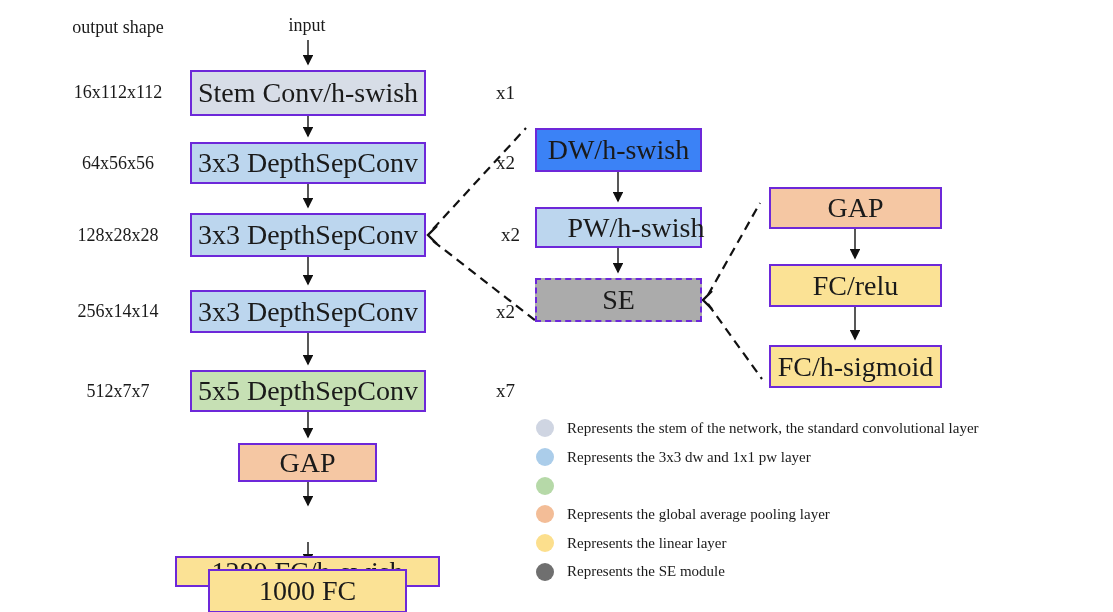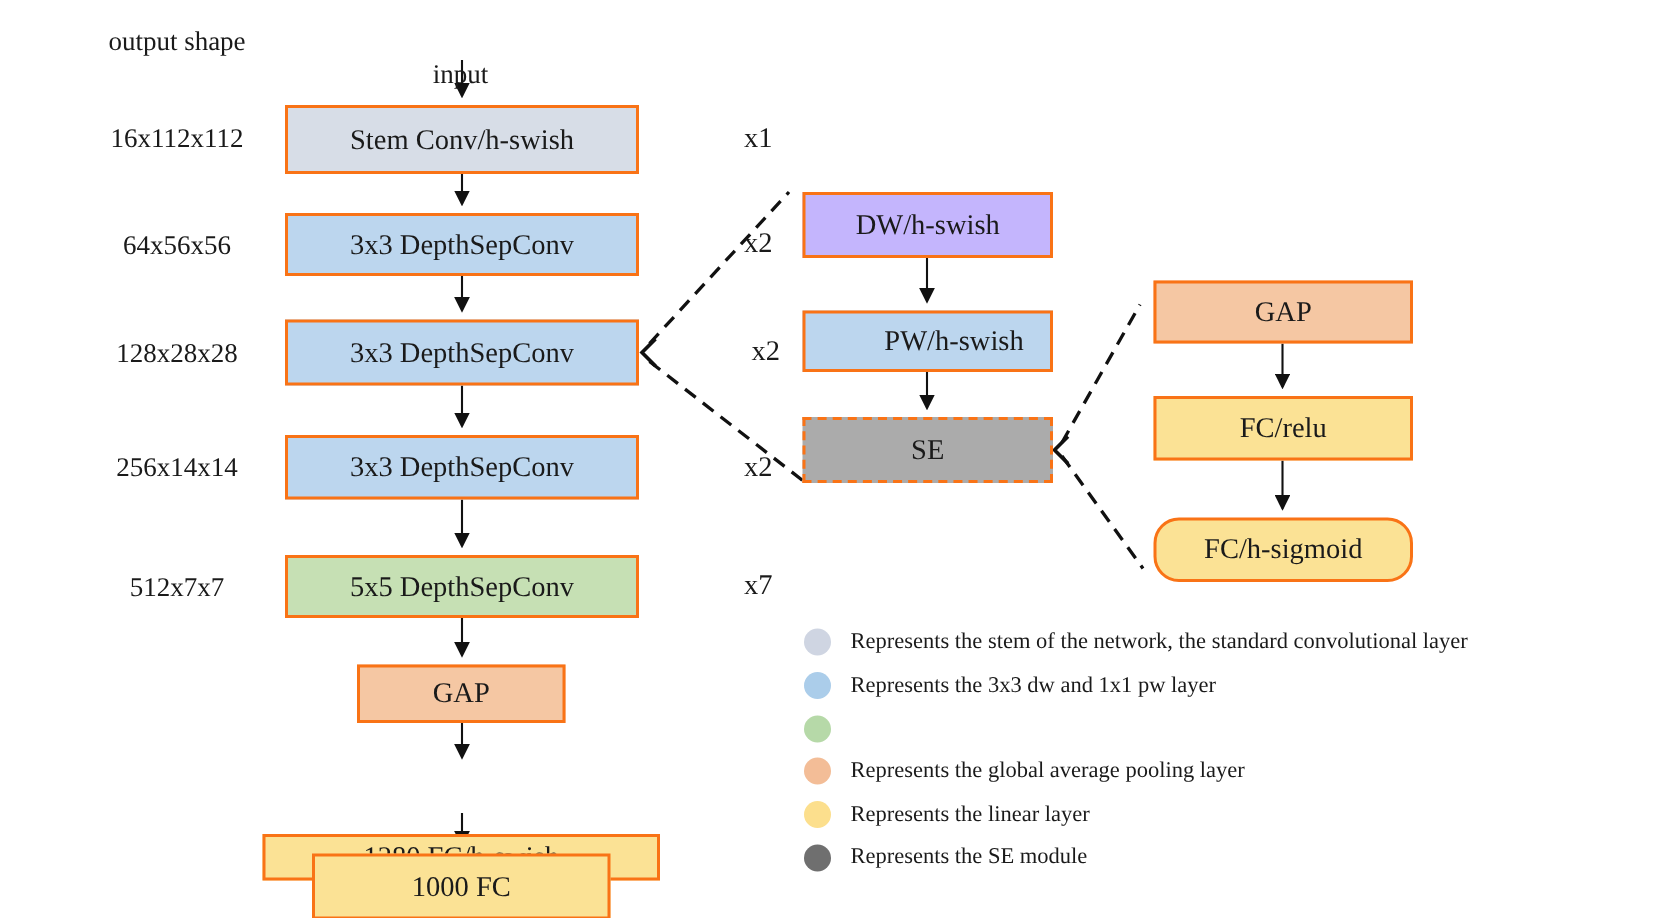--- a/index.html
+++ b/index.html
@@ -10,25 +10,25 @@
     background: #ffffff;
     font-family: "Liberation Serif", "DejaVu Serif", serif;
     color: #1a1a1a;
     overflow: hidden;
     text-decoration: underline;
   }
   .layer { position: absolute; left: 0; top: 0; }
   .node {
     position: absolute;
     box-sizing: border-box;
-    border: 2px solid #f97316;
+    border: 2px solid #6d28d9;
     display: flex;
     align-items: center;
     justify-content: center;
-    font-size: 19px;
+    font-size: 28px;
     line-height: 1;
     white-space: nowrap;
   }
   .node.dashed { border-style: dashed; }
   .txt {
     position: absolute;
     font-size: 18px;
     line-height: 22px;
     white-space: nowrap;
   }
@@ -43,21 +43,21 @@
   .n-gap    { left: 238px; top: 443px; width: 139px; height: 39px; }
   .n-fc1280 { left: 175px; top: 511px; width: 265px; height: 31px; margin-top: 45px; }
   .n-fc1000 { left: 208px; top: 569px; width: 199px; height: 44px; }
   
   .n-dw  { left: 535px; top: 128px; width: 167px; height: 44px; }
   .n-pw  { left: 535px; top: 207px; width: 167px; height: 41px; padding-left: 35px; }
   .n-se  { left: 535px; top: 278px; width: 167px; height: 44px; }
   
   .n-gap2  { left: 769px; top: 187px; width: 173px; height: 42px; }
   .n-fcrel { left: 769px; top: 264px; width: 173px; height: 43px; }
-  .n-fcsig { left: 769px; top: 345px; width: 173px; height: 43px; border-radius: 17px; }
+  .n-fcsig { left: 769px; top: 345px; width: 173px; height: 43px; }
   
   .legend {
     position: absolute;
     left: 536px;
     top: 414px;
     display: flex;
     flex-direction: column;
   }
   .legend-row {
     display: flex;
@@ -107,21 +107,21 @@
       <line x1="708" y1="295" x2="760" y2="203"></line>
       <line x1="708" y1="304" x2="762" y2="379"></line>
     </g>
     <g stroke="#111111" stroke-width="2.4" fill="none">
       <path d="M437,226 L428,235 L437,244"></path>
       <path d="M712,291 L703,300 L712,309"></path>
     </g>
   </svg>
 
   <div class="txt" style="left:48px; top:16px; width:140px; text-align:center;">output shape</div>
-  <div class="txt" style="left:257px; top:14px; width:100px; text-align:center;margin-top:24px;">input</div>
+  <div class="txt" style="left:257px; top:14px; width:100px; text-align:center;">input</div>
 
   <div class="txt dim" style="top:81px;">16x112x112</div>
   <div class="txt dim" style="top:152px;">64x56x56</div>
   <div class="txt dim" style="top:224px;">128x28x28</div>
   <div class="txt dim" style="top:300px;">256x14x14</div>
   <div class="txt dim" style="top:380px;">512x7x7</div>
 
   <div class="node n-stem" style="background-color: rgb(215, 221, 231);">Stem Conv/h-swish</div>
   <div class="node n-b2" style="background-color: rgb(188, 214, 238);">3x3 DepthSepConv</div>
   <div class="node n-b3" style="background-color: rgb(188, 214, 238);">3x3 DepthSepConv</div>
@@ -130,21 +130,21 @@
   <div class="node n-gap" style="background-color: rgb(245, 199, 163);">GAP</div>
   <div class="node n-fc1280" style="background-color: rgb(251, 226, 149);">1280 FC/h-swish</div>
   <div class="node n-fc1000" style="background-color: rgb(251, 226, 149);">1000 FC</div>
 
   <div class="txt mult" style="top:82px;">x1</div>
   <div class="txt mult" style="top:152px;">x2</div>
   <div class="txt mult" style="top:224px; left:437px;">x2</div>
   <div class="txt mult" style="top:301px;">x2</div>
   <div class="txt mult" style="top:380px;">x7</div>
 
-  <div class="node n-dw" style="background-color: #c4b5fd;">DW/h-swish</div>
+  <div class="node n-dw" style="background-color: #3b82f6;">DW/h-swish</div>
   <div class="node n-pw" style="background-color: rgb(188, 214, 238);">PW/h-swish</div>
   <div class="node n-se dashed" style="background-color: rgb(171, 171, 171);">SE</div>
 
   <div class="node n-gap2" style="background-color: rgb(245, 199, 163);">GAP</div>
   <div class="node n-fcrel" style="background-color: rgb(251, 226, 149);">FC/relu</div>
   <div class="node n-fcsig" style="background-color: rgb(251, 226, 149);">FC/h-sigmoid</div>
 
   <div class="legend">
     <div class="legend-row">
       <span class="swatch" style="background-color: rgb(207, 213, 226);"></span>

